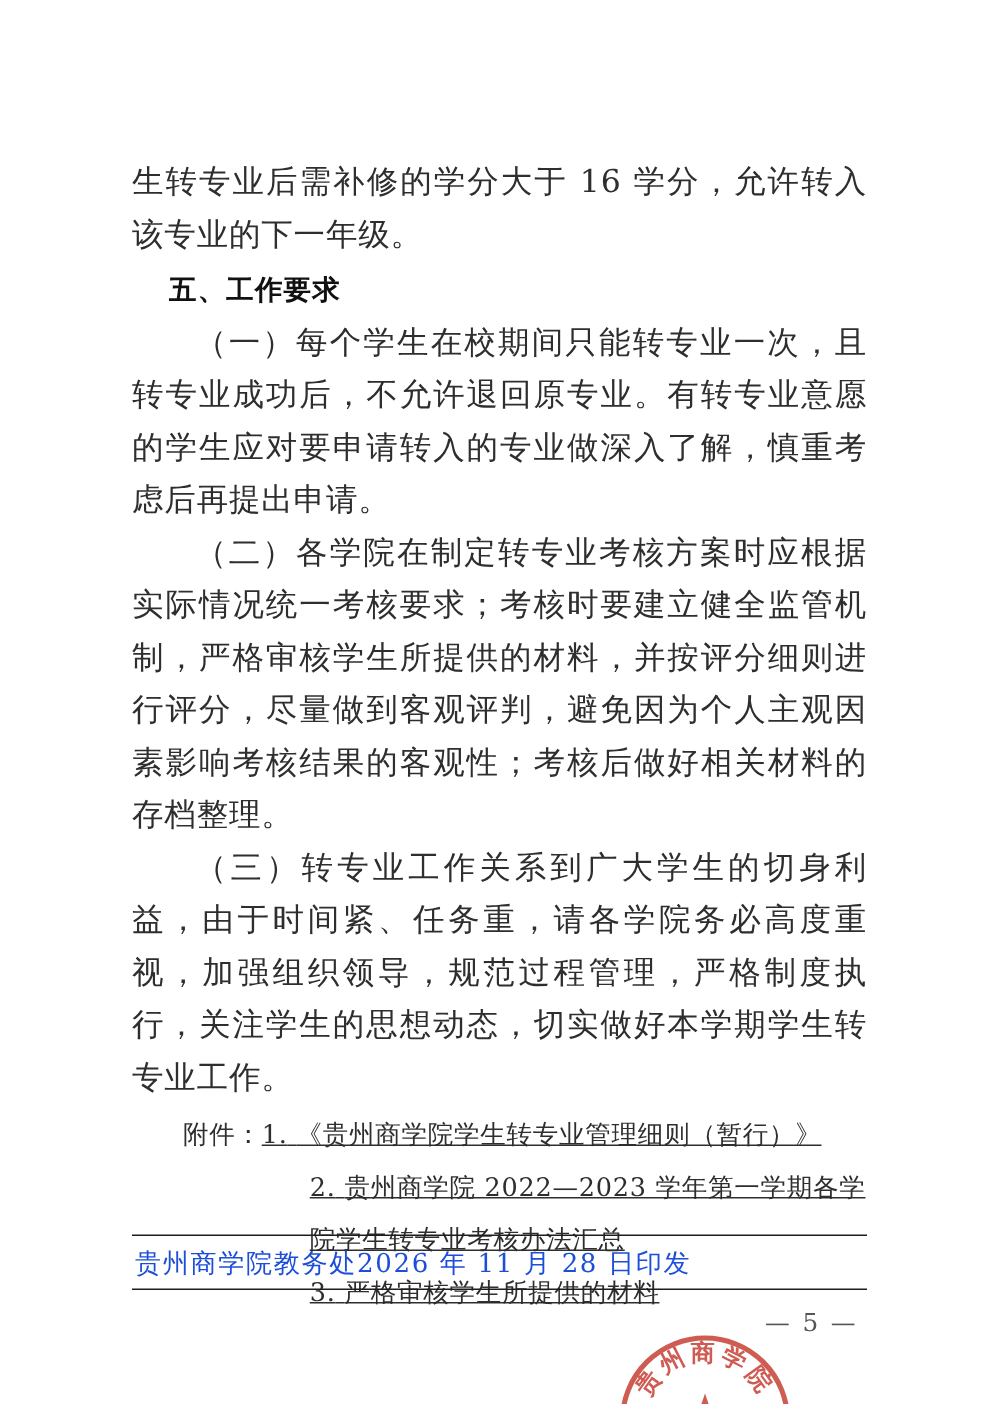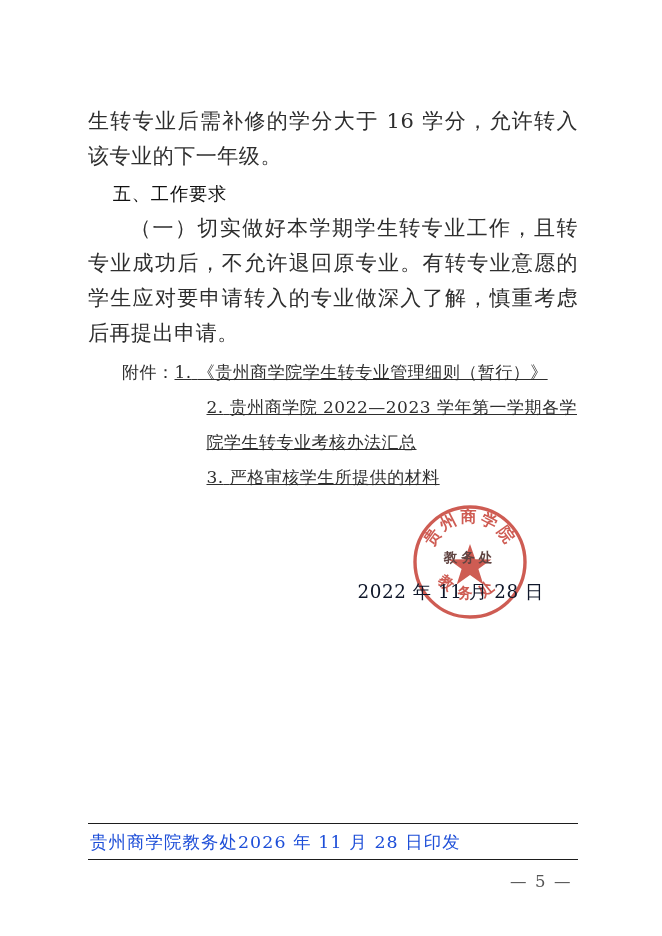--- a/index.html
+++ b/index.html
@@ -39,21 +39,21 @@
     word-break: break-all;
   }
 
   .para.indent {
     text-indent: 2em;
   }
 
   .section-heading {
     font-size: 18.3px;
     line-height: 35px;
-    font-weight: normal;
+    font-weight: bold;
     text-indent: 1.35em;
     letter-spacing: 0.8px;
     margin: 0;
     color: #111111;
     font-family: "DejaVu Sans", "Liberation Sans", sans-serif;
   }
 
   .gap-sm { height: 2px; }
 
   
@@ -172,23 +172,25 @@
 <div class="page">
 
   <div class="body-area">
 
     <p class="para">生转专业后需补修的学分大于 16 学分，允许转入该专业的下一年级。</p>
 
     <div class="gap-sm"></div>
 
     <p class="section-heading">五、工作要求</p>
 
-    <p class="para indent">（一）切实做好本学期学生转专业工作，且转专业成功后，不允许退回原专业。有转专业意愿的学生应对要申请转入的专业做深入了解，慎重考虑后再提出申请。</p>
-
-
+    <p class="para indent">（一）每个学生在校期间只能转专业一次，且转专业成功后，不允许退回原专业。有转专业意愿的学生应对要申请转入的专业做深入了解，慎重考虑后再提出申请。</p>
+
+    <p class="para indent">（二）各学院在制定转专业考核方案时应根据实际情况统一考核要求；考核时要建立健全监管机制，严格审核学生所提供的材料，并按评分细则进行评分，尽量做到客观评判，避免因为个人主观因素影响考核结果的客观性；考核后做好相关材料的存档整理。</p>
+
+    <p class="para indent">（三）转专业工作关系到广大学生的切身利益，由于时间紧、任务重，请各学院务必高度重视，加强组织领导，规范过程管理，严格制度执行，关注学生的思想动态，切实做好本学期学生转专业工作。</p>
 
     <div class="attach-block">
 
       <div class="attach-row">
         <span class="attach-lead">附件：</span>
         <span class="attach-text">
           <span>1.</span>
           <span>《贵州商学院学生转专业管理细则（暂行）》</span>
         </span>
       </div>

